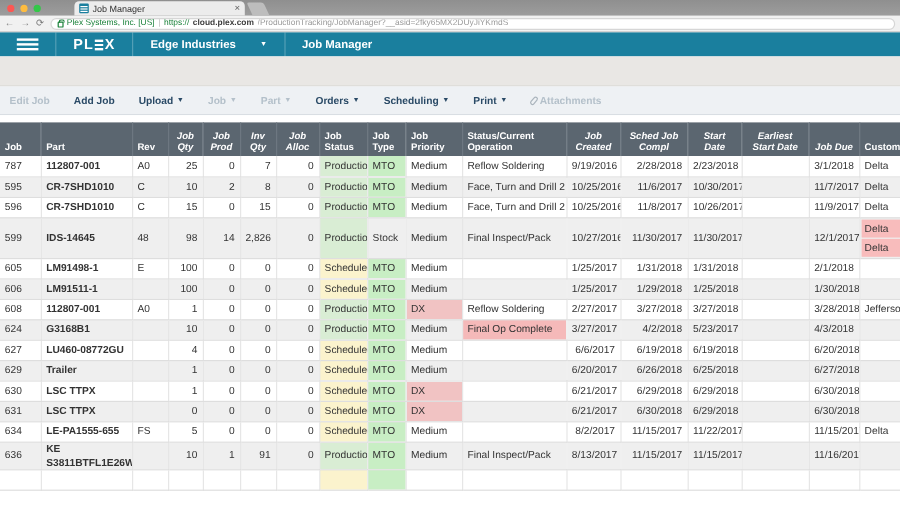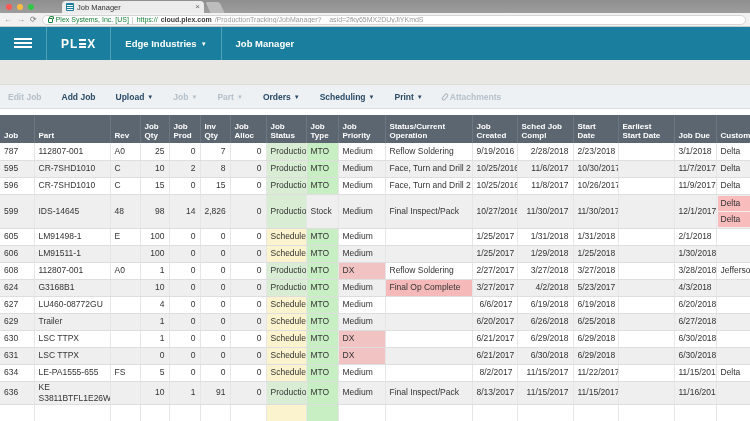--- a/index.html
+++ b/index.html
@@ -28,29 +28,29 @@
   .lock { width:5px; height:5px; border:1px solid #188038; border-radius:1px; position:relative; margin-top:1px; flex:0 0 auto;}
   .lock:before { content:""; position:absolute; left:0px; top:-3px; width:3px; height:2px;
                  border:1px solid #188038; border-bottom:none; border-radius:2px 2px 0 0; }
   .secure-host { font-size:7px; color:#188038; white-space:nowrap; }
   .omni-div { font-size:7px; color:#bbb; }
   .url-scheme { font-size:7px; color:#188038; white-space:nowrap; }
   .url-host { font-size:7px; color:#3c3c3c; font-weight:bold; white-space:nowrap; }
   .url-path { font-size:7px; color:#9a9a9a; white-space:nowrap; overflow:hidden; }
 
   
-  .topnav { height:33px; background:#1a7f9e; display:flex; align-items:stretch; color:#fff; }
+  .topnav { height:20px; background:#1a7f9e; display:flex; align-items:stretch; color:#fff; }
   .nav-seg { display:flex; align-items:center; padding:0 14px; border-right:1px solid rgba(255,255,255,0.25); }
   .hamburger { width:18px; height:11px; position:relative; }
   .hamburger:before { content:""; position:absolute; left:0; right:0; top:0; height:2px; background:#fff;
                       box-shadow:0 4px 0 #fff, 0 8px 0 #fff; }
   .brand { font-weight:bold; font-size:12px; letter-spacing:1px; display:flex; align-items:center; }
   .e-bars { display:inline-block; width:7px; height:9px; margin:0 1px; background:
             linear-gradient(#fff 0 2px, transparent 2px 3.5px, #fff 3.5px 5.5px, transparent 5.5px 7px, #fff 7px 9px); }
-  .company { font-size:9.5px; font-weight:bold; display:flex; align-items:center; gap:4px; }
+  .company { font-size:9.5px; font-weight:bold; display:flex; align-items:center; gap:20px; }
   .caret-down { font-size:6px; line-height:6px; }
   .pagetitle { font-size:9.5px; font-weight:bold; display:flex; align-items:center; padding:0 14px; }
 
   
   .filterrow { height:23px; background:#f8f6f4; border-bottom:1px solid #e3e1de; position:relative; font-size:9px; color:#555; }
   .filterrow .vdiv { position:absolute; top:0; bottom:0; width:1px; background:#e6e4e1; }
   .scenario-label { position:absolute; left:88px; top:7px; }
   .select { position:absolute; left:128px; top:3px; width:92px; height:16px; background:#fff;
             border:1px solid #c3c3c3; border-radius:3px; display:flex; align-items:center;
             padding:0 4px; font-size:8.5px; color:#333; }
@@ -72,25 +72,25 @@
   .tb-caret { font-size:6px; line-height:6px; }
   .clip { display:inline-block; width:4px; height:8px; border:1px solid #aab4bc; border-radius:2px; transform:rotate(40deg); }
 
   .gap-white { height:6px; background:#fff; }
 
   
   .tablewrap { position:relative; }
   table { border-collapse:collapse; table-layout:fixed; width:763px; font-size:8.5px; color:#333; }
   th { background:#5b6670; color:#fff; font-size:8px; font-weight:bold; vertical-align:bottom;
        padding:2px 4px 3px 4px; border-right:1px solid #6d7781; line-height:9px; height:28px; }
-  th.al-r { text-align:left; } th.al-l { text-align:left; }
+  th.al-r { text-align:center;font-style:italic; } th.al-l { text-align:left; }
   td { height:17px; padding:0 4px; border-bottom:1px solid #dedede; border-right:1px solid #e6e6e6;
        line-height:11px; white-space:nowrap; overflow:hidden; vertical-align:middle; }
   td.al-r { text-align:right; } td.al-l { text-align:left; }
-  td.wrap { white-space:normal; }
+  td.wrap { white-space:normal;font-weight:bold; }
   tr.alt td { background-color:#efefef; }
   tr.tall td { height:34px; }
   td.no-pad { padding:0 1px; vertical-align:top; }
   .cust-line { height:15px; line-height:15px; padding:0 3px; margin:1px 0; }
   .cust-line.alert { background:#f8bcbc; }
   tr.partial td { color:transparent; }
 </style>
 </head>
 <body>
 

